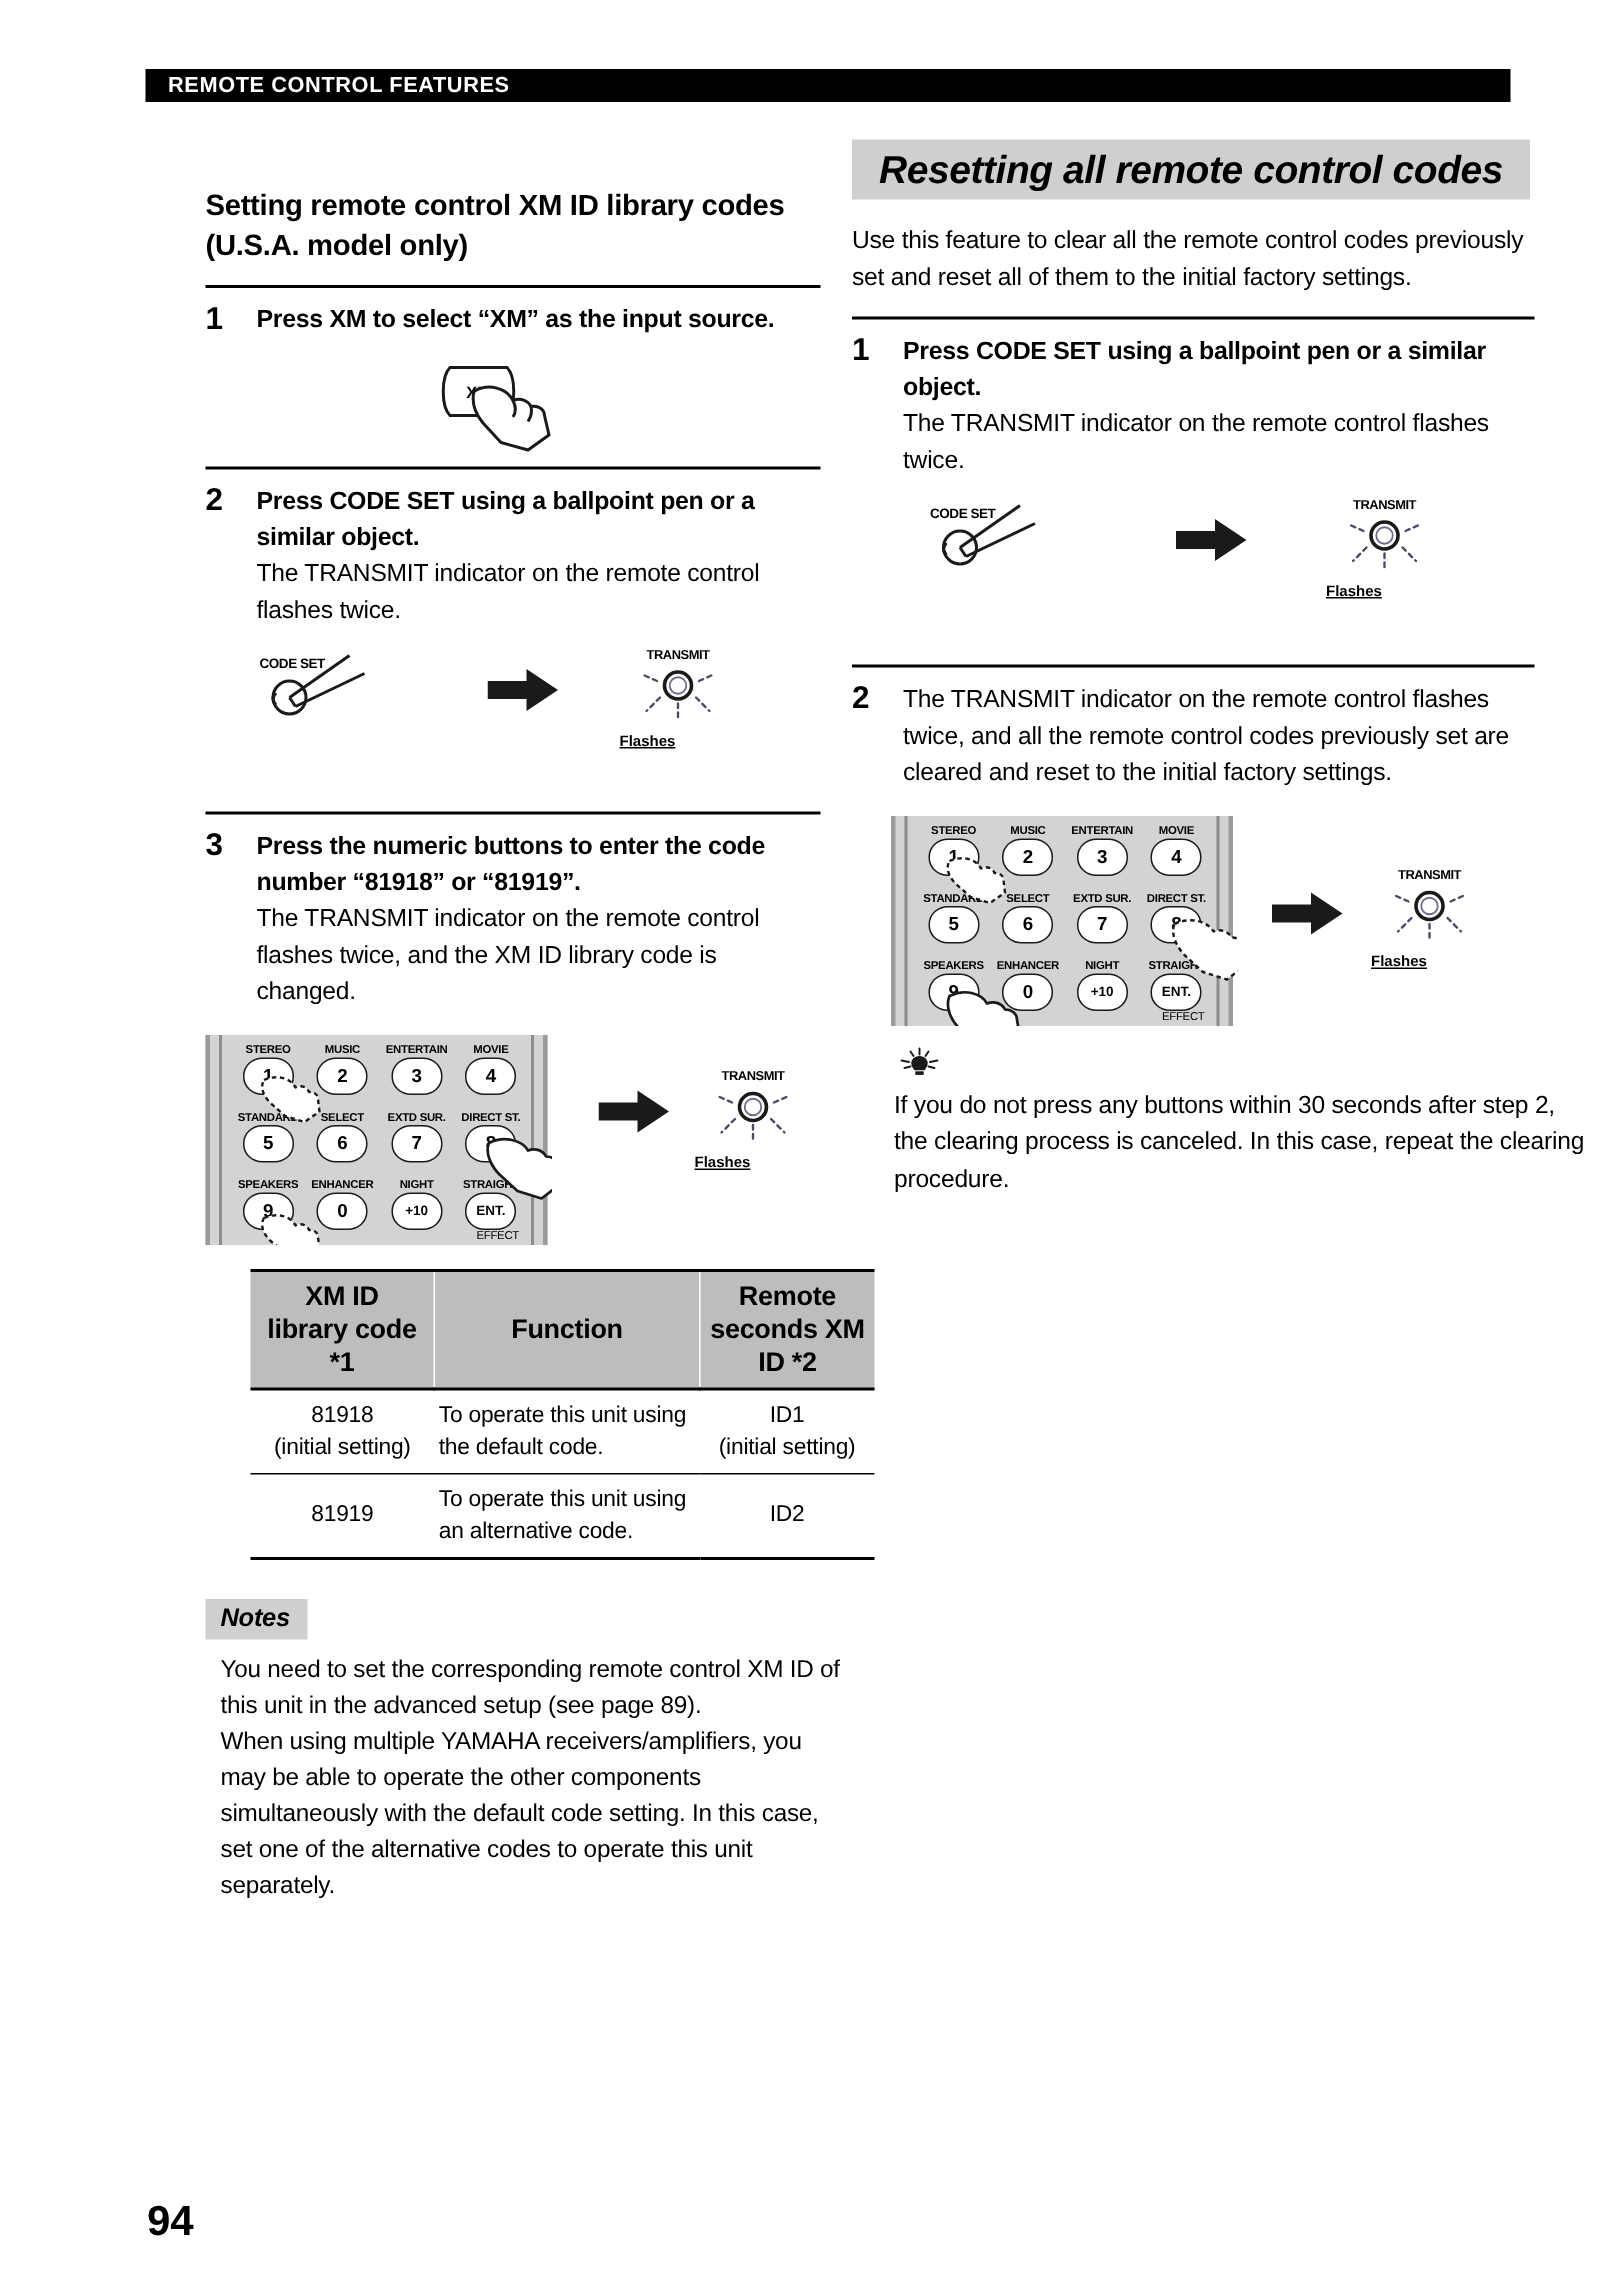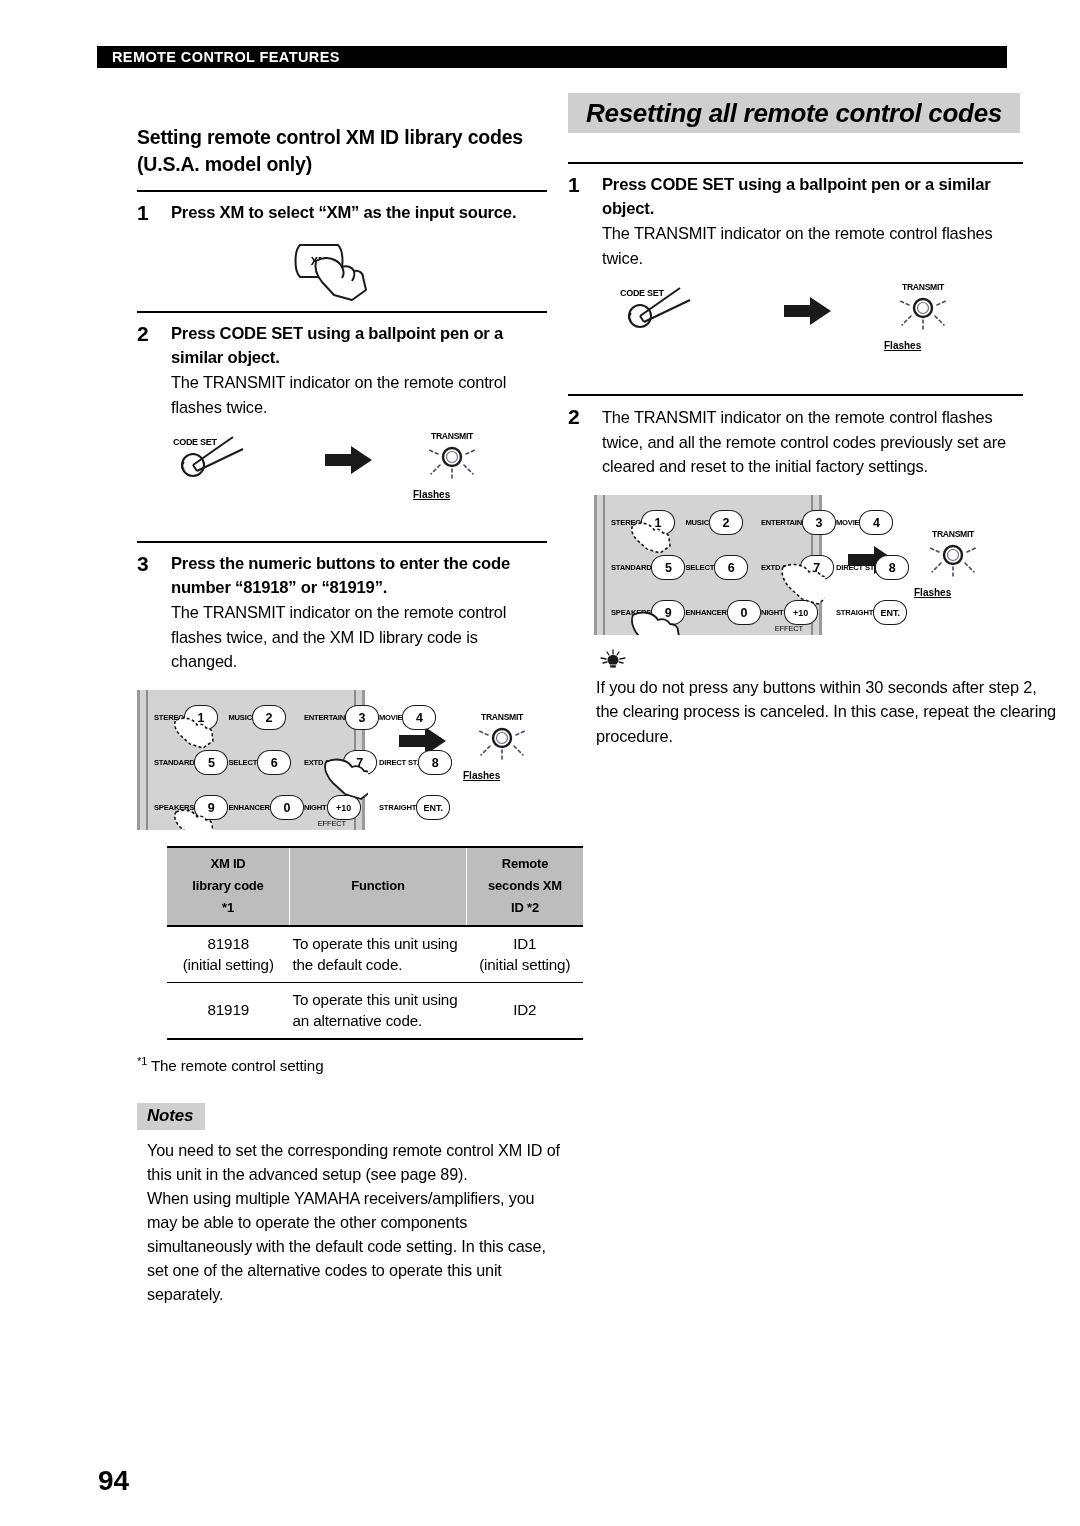--- a/index.html
+++ b/index.html
@@ -156,21 +156,21 @@
     left: 14px;
     top: 5px;
     width: 198px;
     display: grid;
     grid-template-columns: repeat(4, 1fr);
     grid-auto-rows: 45px;
   }
   .kp-cell {
     position: relative;
     display: flex;
-    flex-direction: row;
+    flex-direction: column;
     align-items: center;
   }
   .kp-fn {
     font-size: 7.6px;
     font-weight: bold;
     letter-spacing: -0.2px;
     line-height: 9px;
     white-space: nowrap;
     color: #000;
   }
@@ -229,21 +229,21 @@
 
   
   table.xmtable {
     border-collapse: collapse;
     width: 402px;
     table-layout: fixed;
     margin: 0;
   }
   table.xmtable th {
     background: #bdbdbd;
-    font-size: 13px;
+    font-size: 18px;
     font-weight: bold;
     line-height: 22px;
     padding: 5px 2px 6px;
     text-align: center;
     vertical-align: middle;
     letter-spacing: -0.2px;
     border-right: 1.5px solid #ffffff;
   }
   table.xmtable th:last-child { border-right: none; }
   table.xmtable thead tr { border-top: 2.2px solid #000; border-bottom: 2.2px solid #000; }
@@ -543,37 +543,37 @@
           </td>
           <td class="c-id">
             <div>ID2</div>
           </td>
         </tr>
       </tbody>
     </table>
   </div>
 
   <div style="margin-top:10px;margin-left:0;">
-    <p class="footnote"><span class="sup">*1</span> <span>The remote control setting</span></p>
   </div>
 
   <div style="margin-top:26px;">
     <div class="notes-badge">Notes</div>
     <div class="notes-body" style="width:420px;">
       <p>You need to set the corresponding remote control XM ID of this unit in the advanced setup (see page 89).</p>
       <p>When using multiple YAMAHA receivers/amplifiers, you may be able to operate the other components simultaneously with the default code setting. In this case, set one of the alternative codes to operate this unit separately.</p>
     </div>
   </div>
 
 </div>
 
 <div class="col-right">
 
   <div style="height:64px;"></div>
 
+  <p class="body-text" style="width:458px;">Use this feature to clear all the remote control codes previously set and reset all of them to the initial factory settings.</p>
 
   <div style="margin-top:14px;">
     <div class="rule"></div>
     <div class="step">
       <div class="step-num">1</div>
       <div class="step-body">
         <p class="step-head">Press CODE SET using a ballpoint pen or a similar object.</p>
         <p class="step-desc">The TRANSMIT indicator on the remote control flashes twice.</p>
       </div>
     </div>

